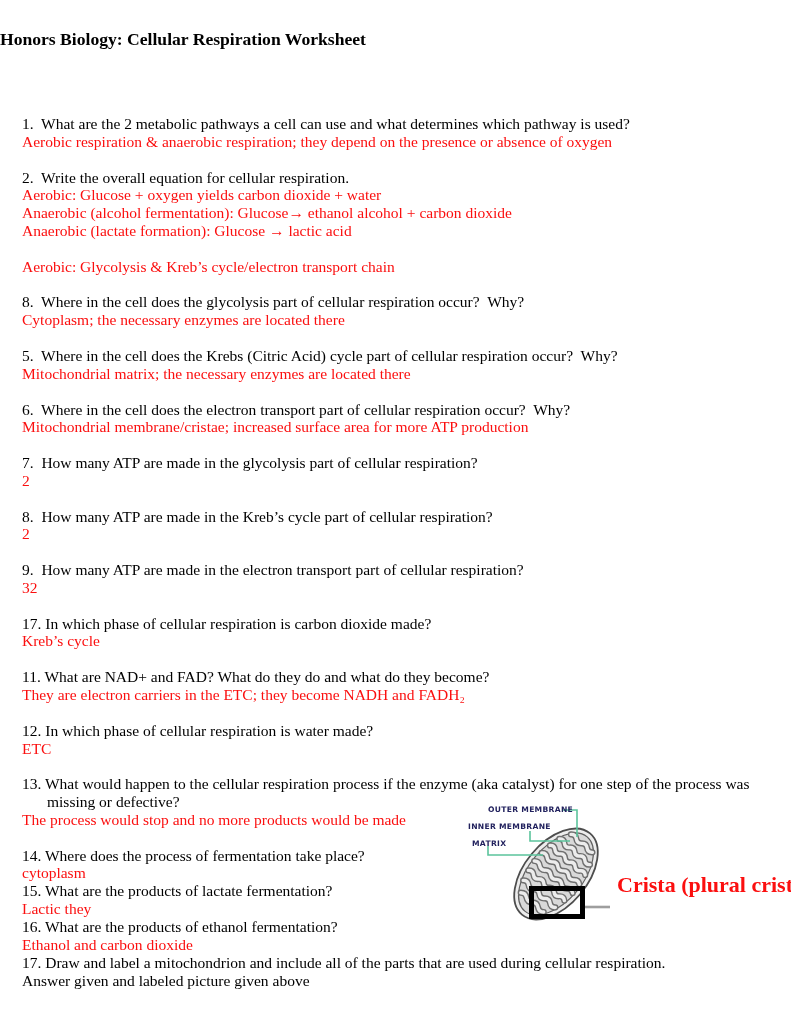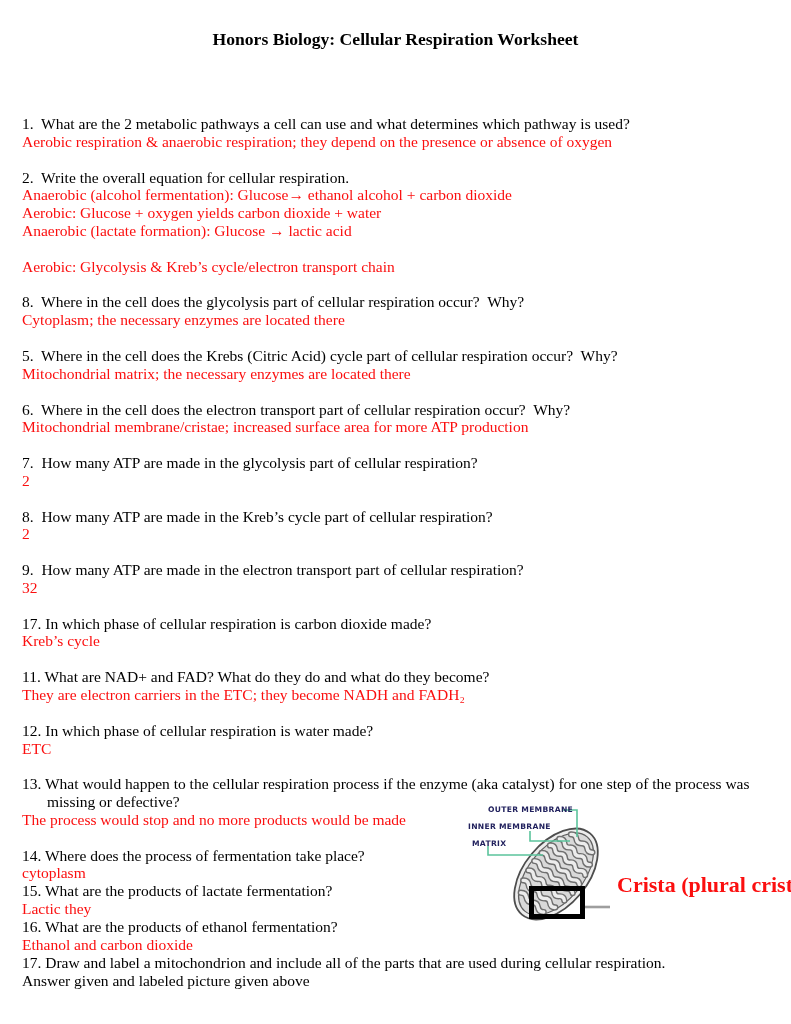--- a/index.html
+++ b/index.html
@@ -8,21 +8,21 @@
     --leader-teal:#5bc49c;
     --label-navy:#22225e;
     --pointer-gray:#9e9e9e;
   }
   html,body{margin:0;padding:0;background:#ffffff;}
   body{
     width:791px;height:1024px;position:relative;overflow:hidden;
     font-family:"Liberation Serif",serif;color:var(--text-black);
   }
   .page-title{
-    position:absolute;top:28px;left:0;width:791px;text-align:center;
+    position:absolute;top:28px;left:0;width:791px;text-align:left;
     font-size:17.6px;font-weight:bold;line-height:22px;white-space:pre;
   }
   .worksheet-body{
     position:absolute;top:67px;left:22px;width:760px;
     font-size:15.5px;
     margin-top:48px;
   }
   .line{
     line-height:17.85px;min-height:17.85px;white-space:pre;
   }
@@ -56,22 +56,22 @@
 </head>
 <body>
 
 <div class="page-title">Honors Biology: Cellular Respiration Worksheet</div>
 
 <div class="worksheet-body">
     <div class="line question">1.  What are the 2 metabolic pathways a cell can use and what determines which pathway is used?</div>
     <div class="line answer">Aerobic respiration &amp; anaerobic respiration; they depend on the presence or absence of oxygen</div>
     <div class="line blank"></div>
     <div class="line question">2.  Write the overall equation for cellular respiration.</div>
+    <div class="line answer">Aerobic: Glucose + oxygen yields carbon dioxide + water</div>
     <div class="line answer">Anaerobic (alcohol fermentation): Glucose→ ethanol alcohol + carbon dioxide</div>
-    <div class="line answer">Aerobic: Glucose + oxygen yields carbon dioxide + water</div>
     <div class="line answer">Anaerobic (lactate formation): Glucose → lactic acid</div>
     <div class="line blank"></div>
     <div class="line answer">Aerobic: Glycolysis &amp; Kreb’s cycle/electron transport chain</div>
     <div class="line blank"></div>
     <div class="line question">8.  Where in the cell does the glycolysis part of cellular respiration occur?  Why?</div>
     <div class="line answer">Cytoplasm; the necessary enzymes are located there</div>
     <div class="line blank"></div>
     <div class="line question">5.  Where in the cell does the Krebs (Citric Acid) cycle part of cellular respiration occur?  Why?</div>
     <div class="line answer">Mitochondrial matrix; the necessary enzymes are located there</div>
     <div class="line blank"></div>

